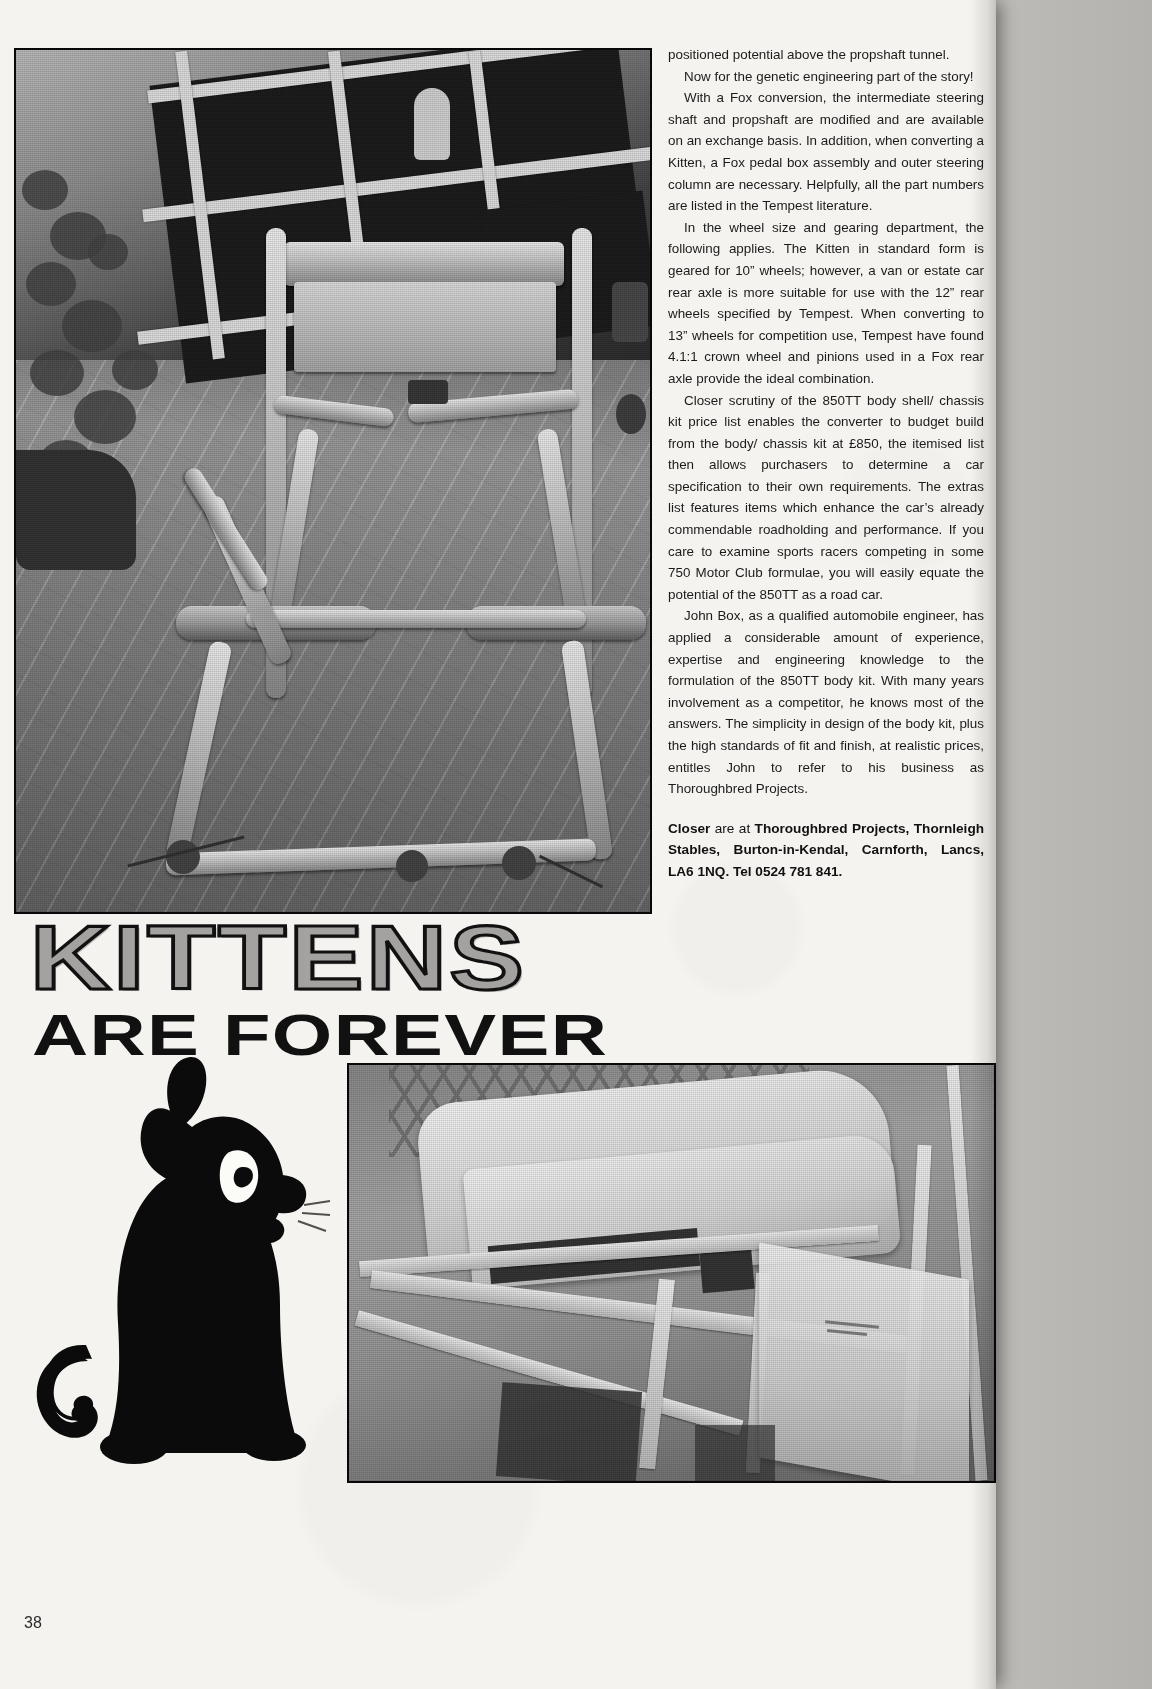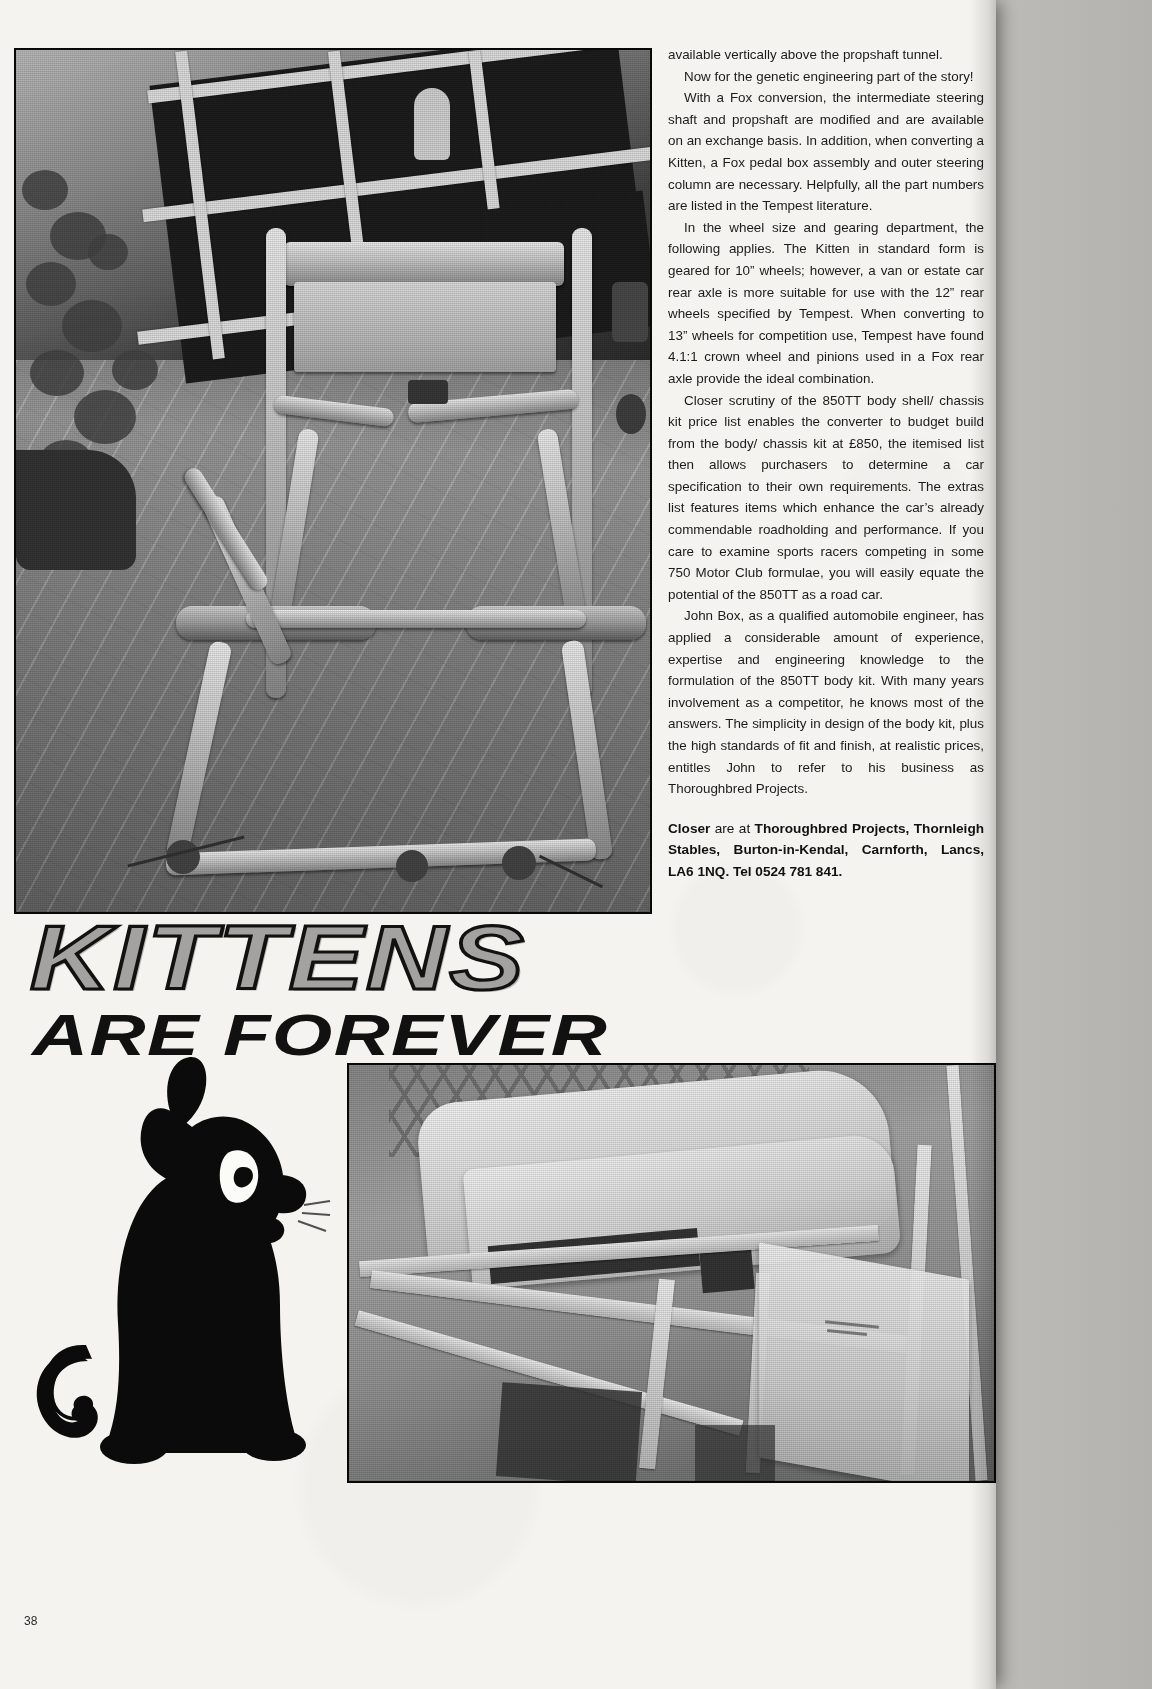--- a/index.html
+++ b/index.html
@@ -52,21 +52,21 @@
   #photo-bot{left:347px;top:1063px;width:645px;height:416px;background:#6d6c68;}
   #pb-bg{position:absolute;inset:0;
       background:linear-gradient(170deg,#8b8983 0%,#a8a59d 30%,#96948d 60%,#6e6c66 100%);}
   .panel{position:absolute;background:linear-gradient(175deg,#efeee8 0%,#d6d4cc 55%,#b5b3aa 100%);
         box-shadow:0 3px 6px rgba(0,0,0,.35);}
   .strut{position:absolute;background:linear-gradient(180deg,#e9e7e0,#b9b7ae);
         box-shadow:0 1px 2px rgba(0,0,0,.4);}
   .dark-gap{position:absolute;background:#3c3b38;}
 
   
-  #headline{position:absolute;left:22px;top:912px;width:640px;height:140px;font-style:italic;}
+  #headline{position:absolute;left:22px;top:912px;width:640px;height:140px;}
   .hl-line{font-weight:bold;letter-spacing:2px;line-height:1;white-space:nowrap;}
   #hl-kittens{font-size:86px;color:#a3a2a0;
       -webkit-text-stroke:3px #111;transform:scaleX(1.30) scaleY(1.06);
       transform-origin:left top;position:absolute;left:8px;top:0;
       text-shadow:2px 2px 0 rgba(0,0,0,.25);}
   #hl-forever{font-size:58px;color:#111;position:absolute;left:10px;top:94px;
       transform:scaleX(1.34);transform-origin:left top;letter-spacing:1px;}
 
   
   #cat{position:absolute;left:22px;top:1055px;width:310px;height:410px;}
@@ -74,21 +74,21 @@
   
   #col{position:absolute;left:668px;top:44px;width:316px;}
   #col p{margin:0;color:#1b1b1b;font-size:13.4px;line-height:21.6px;
          text-align:justify;text-justify:inter-word;}
   #col p.i{text-indent:16px;}
   #contact{margin-top:18px;font-size:13.6px;line-height:21.6px;color:#111;
            text-align:justify;}
   #contact b{font-weight:bold;}
 
   
-  #folio{position:absolute;left:24px;top:1614px;font-size:12px;color:#2a2a2a;}
+  #folio{position:absolute;left:24px;top:1614px;font-size:16px;color:#2a2a2a;}
 </style>
 </head>
 <body>
 
 <div id="scan">
  <div id="page">
   <div id="grain"></div>
 
   <div class="photo" id="photo-top">
     <div class="ph-inner">
@@ -229,21 +229,21 @@
       <div style="position:absolute;left:478px;top:266px;width:40px;height:3px;background:#6b6a64;opacity:.8;transform:rotate(6deg);"></div>
 
       <div class="dark-gap" style="left:150px;top:322px;width:140px;height:94px;opacity:.85;transform:rotate(4deg);"></div>
       <div class="dark-gap" style="left:346px;top:360px;width:80px;height:56px;opacity:.7;"></div>
       <div class="halftone"></div>
     </div>
   </div>
 
   <div id="col">
     <div id="paras">
-          <p>available vertically above the propshaft tunnel.</p>
+          <p>positioned potential above the propshaft tunnel.</p>
           <p class="i">Now for the genetic engineering part of the story!</p>
           <p class="i">With a Fox conversion, the intermediate steering shaft and propshaft are modified and are available on an exchange basis. In addition, when converting a Kitten, a Fox pedal box assembly and outer steering column are necessary. Helpfully, all the part numbers are listed in the Tempest literature.</p>
           <p class="i">In the wheel size and gearing department, the following applies. The Kitten in standard form is geared for 10” wheels; however, a van or estate car rear axle is more suitable for use with the 12” rear wheels specified by Tempest. When converting to 13” wheels for competition use, Tempest have found 4.1:1 crown wheel and pinions used in a Fox rear axle provide the ideal combination.</p>
           <p class="i">Closer scrutiny of the 850TT body shell/ chassis kit price list enables the converter to budget build from the body/ chassis kit at £850, the itemised list then allows purchasers to determine a car specification to their own requirements. The extras list features items which enhance the car’s already commendable roadholding and performance. If you care to examine sports racers competing in some 750 Motor Club formulae, you will easily equate the potential of the 850TT as a road car.</p>
           <p class="i">John Box, as a qualified automobile engineer, has applied a considerable amount of experience, expertise and engineering knowledge to the formulation of the 850TT body kit. With many years involvement as a competitor, he knows most of the answers. The simplicity in design of the body kit, plus the high standards of fit and finish, at realistic prices, entitles John to refer to his business as Thoroughbred Projects.</p>
         </div>
     <div id="contact">
       <b>Closer</b><span> are at </span><b>Thoroughbred Projects, Thornleigh Stables, Burton-in-Kendal, Carnforth, Lancs, LA6 1NQ. Tel 0524 781 841.</b>
     </div>
   </div>

